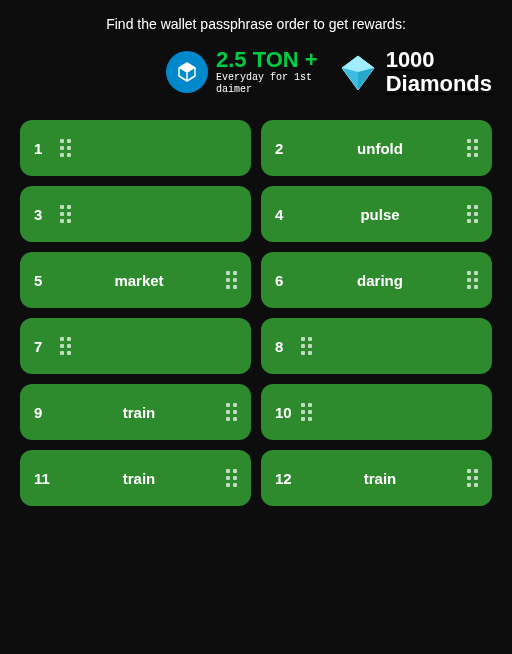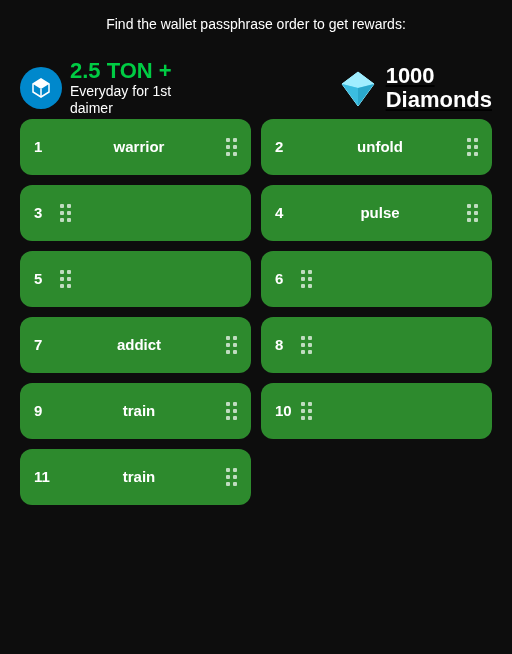--- a/index.html
+++ b/index.html
@@ -13,30 +13,30 @@
       display: flex;
       flex-direction: column;
       align-items: center;
       padding: 16px 20px 10px 20px;
     }
 
     .header-text {
       color: #ffffff;
       font-size: 14px;
       text-align: right;
-      margin-bottom: 27px;
+      margin-bottom: 16px;
     }
 
     .rewards-row {
       display: flex;
       align-items: center;
       gap: 20px;
-      margin-bottom: 2px;
+      margin-bottom: 24px;
       width: 100%;
-      justify-content: space-between;
+      justify-content: flex-end;
     }
 
     .ton-block {
       display: flex;
       align-items: center;
       gap: 8px;
     }
 
     .ton-icon {
       width: 42px;
@@ -61,22 +61,23 @@
 
     .ton-amount {
       color: #00cc44;
       font-size: 22px;
       font-weight: bold;
       line-height: 1.1;
     }
 
     .ton-sub {
       color: #ffffff;
-      font-size: 14px;
+      font-size: 10px;
       line-height: 1.2;
+      font-family: Liberation Mono, monospace;
     }
 
     .diamonds-block {
       display: flex;
       align-items: center;
       gap: 8px;
       text-decoration: underline;
     }
 
     .diamond-icon {
@@ -170,21 +171,20 @@
     <div class="diamonds-text">
       <div>1000</div>
       <div>Diamonds</div>
     </div>
   </div>
 </div>
 
 <div class="words-grid" id="words-grid">
     <div class="word-card">
       <span class="word-number">1</span>
-      <span class="word-label">warrior</span>
       <div class="drag-icon">
         <span></span>
         <span></span>
         <span></span>
         <span></span>
         <span></span>
         <span></span>
       </div>
     </div>
     <div class="word-card">
@@ -217,43 +217,44 @@
         <span></span>
         <span></span>
         <span></span>
         <span></span>
         <span></span>
         <span></span>
       </div>
     </div>
     <div class="word-card">
       <span class="word-number">5</span>
+      <span class="word-label">market</span>
       <div class="drag-icon">
         <span></span>
         <span></span>
         <span></span>
         <span></span>
         <span></span>
         <span></span>
       </div>
     </div>
     <div class="word-card">
       <span class="word-number">6</span>
+      <span class="word-label">daring</span>
       <div class="drag-icon">
         <span></span>
         <span></span>
         <span></span>
         <span></span>
         <span></span>
         <span></span>
       </div>
     </div>
     <div class="word-card">
       <span class="word-number">7</span>
-      <span class="word-label">addict</span>
       <div class="drag-icon">
         <span></span>
         <span></span>
         <span></span>
         <span></span>
         <span></span>
         <span></span>
       </div>
     </div>
     <div class="word-card">
@@ -295,13 +296,25 @@
       <span class="word-label">train</span>
       <div class="drag-icon">
         <span></span>
         <span></span>
         <span></span>
         <span></span>
         <span></span>
         <span></span>
       </div>
     </div>
+    <div class="word-card">
+      <span class="word-number">12</span>
+      <span class="word-label">train</span>
+      <div class="drag-icon">
+        <span></span>
+        <span></span>
+        <span></span>
+        <span></span>
+        <span></span>
+        <span></span>
+      </div>
+    </div>
   </div>
 
 </body></html>

